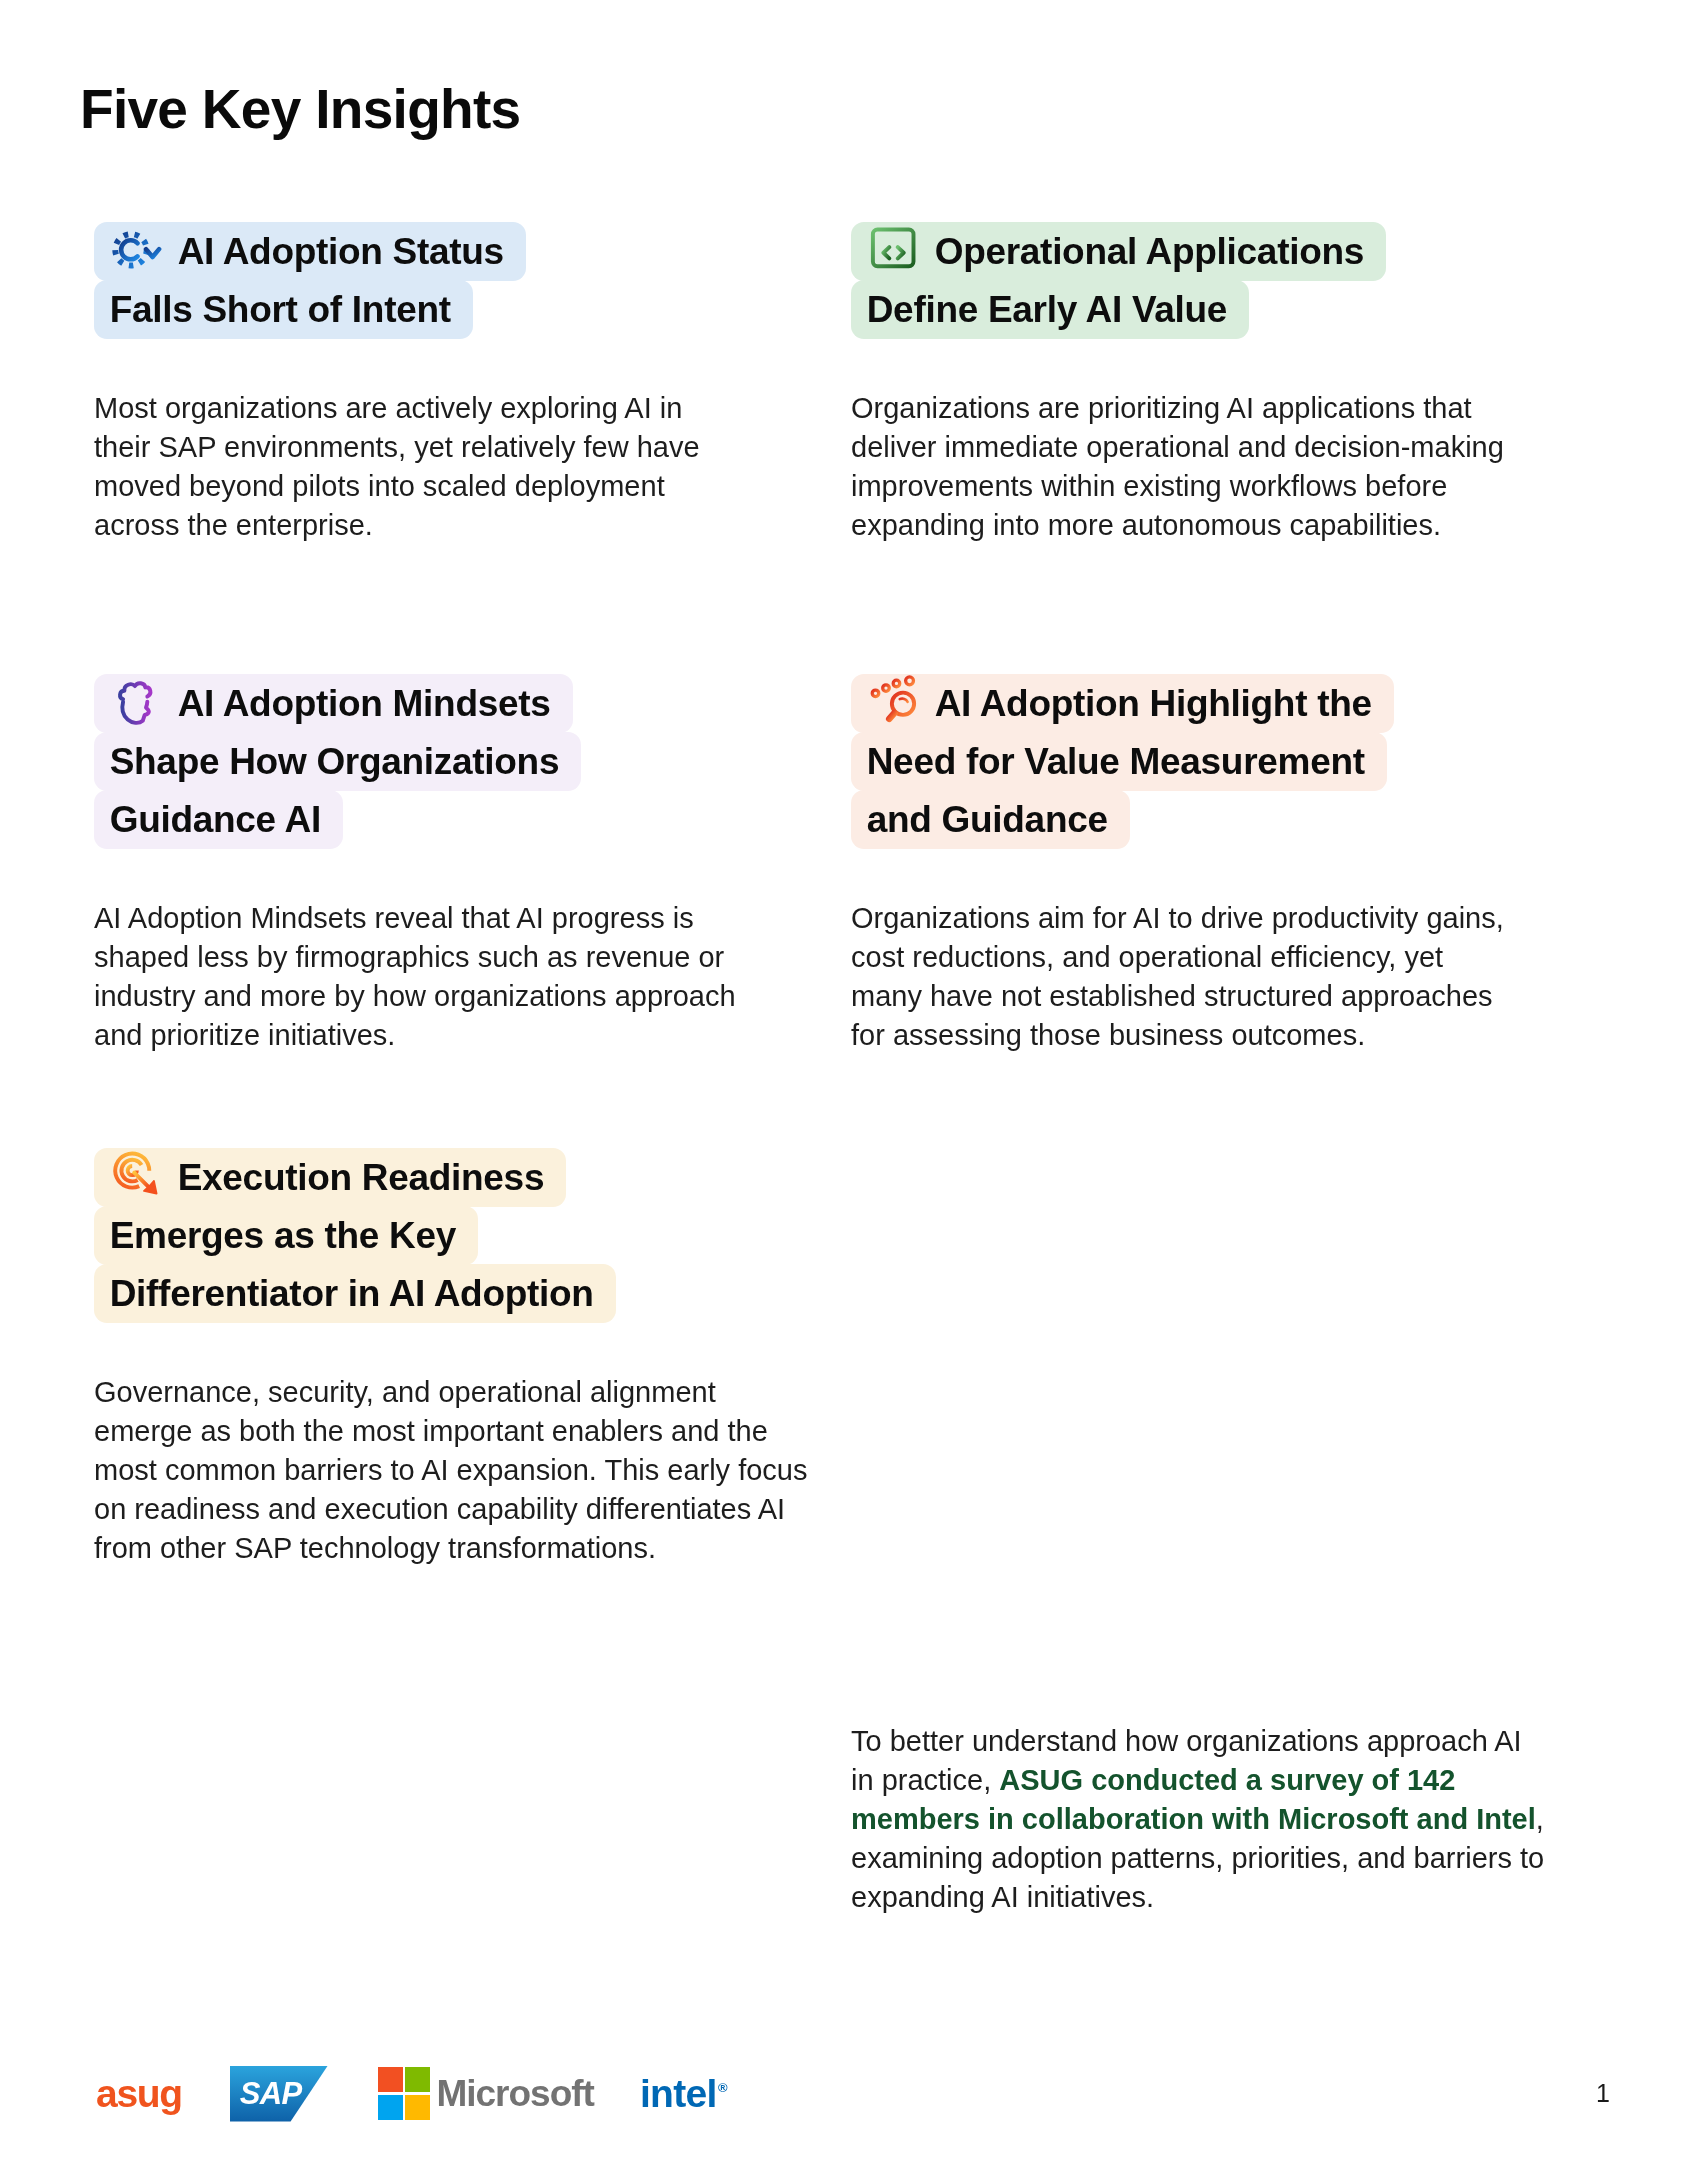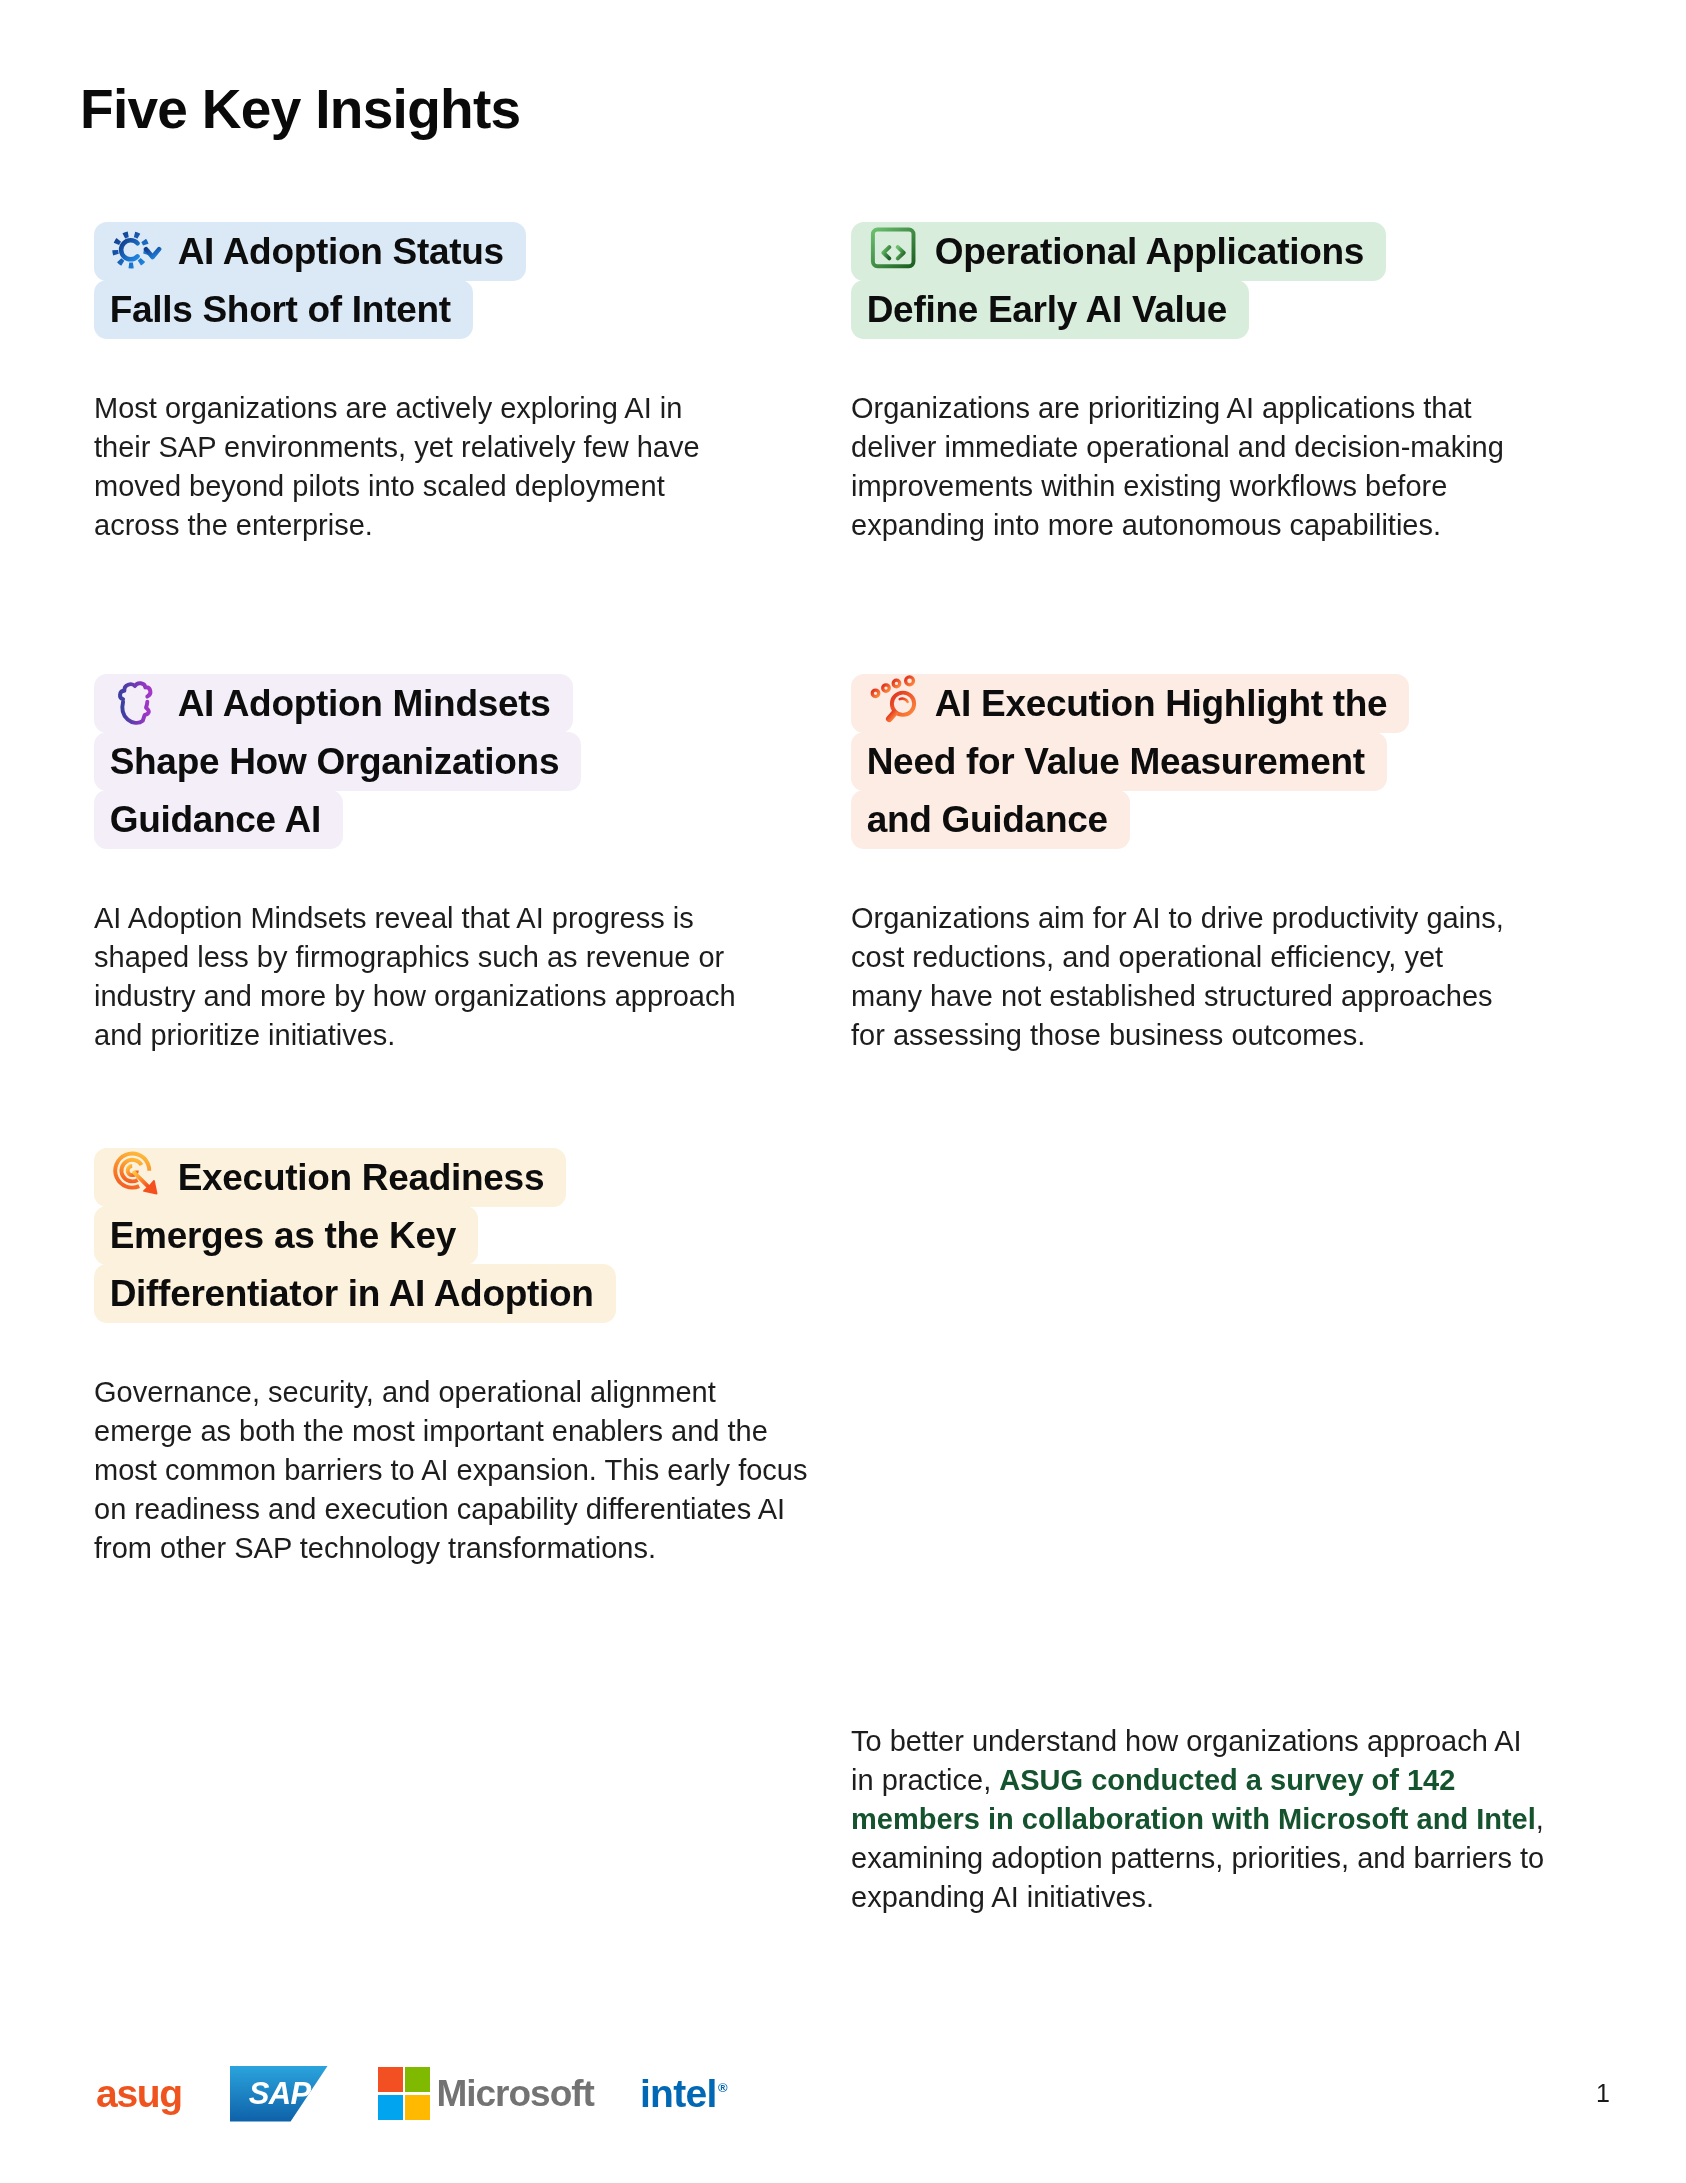--- a/index.html
+++ b/index.html
@@ -81,21 +81,21 @@
     color:#F0541E;
     letter-spacing:-1.3px;
   }
   .logo-sap{
     margin-left:48px;
     width:98px; height:56px;
     clip-path:polygon(0 0, 100% 0, 62% 100%, 0 100%);
     background:linear-gradient(180deg,#2BA4DD 0%,#0E61A8 100%);
     display:flex; align-items:center;
     box-sizing:border-box;
-    padding-left:19px;
+    padding-left:10px;
     color:#ffffff;
     font-size:31px;
     font-weight:800;
     font-style:italic;
     letter-spacing:-0.7px;
   }
   .logo-ms{ margin-left:50px; display:flex; align-items:center; gap:6px; }
   .ms-grid{
     display:grid;
     grid-template-columns:25px 25px;
@@ -188,21 +188,21 @@
         <line x1="13" y1="37" x2="13" y2="62" stroke="url(#gi4)" stroke-width="6" stroke-linecap="round"></line>
         <circle cx="29" cy="23" r="5" stroke="url(#gi4)" stroke-width="5" fill="none"></circle>
         <line x1="29" y1="29" x2="29" y2="56" stroke="url(#gi4)" stroke-width="6" stroke-linecap="round"></line>
         <circle cx="45" cy="16" r="5" stroke="url(#gi4)" stroke-width="5" fill="none"></circle>
         <line x1="45" y1="22" x2="45" y2="31" stroke="url(#gi4)" stroke-width="6" stroke-linecap="round"></line>
         <circle cx="65" cy="12" r="6" stroke="url(#gi4)" stroke-width="5" fill="none"></circle>
         <line x1="65" y1="18" x2="65" y2="32" stroke="url(#gi4)" stroke-width="6" stroke-linecap="round"></line>
         <circle cx="55" cy="47" r="17" stroke="url(#gi4)" stroke-width="6" fill="none"></circle>
         <path d="M50 40 a9 9 0 0 1 12 4" stroke="url(#gi4)" stroke-width="4" stroke-linecap="round" fill="none"></path>
         <line x1="42" y1="61" x2="34" y2="70" stroke="url(#gi4)" stroke-width="10" stroke-linecap="round"></line>
-      </svg><span>AI Execution Highlight the</span><br><span>Need for Value Measurement</span><br><span>and Guidance</span></span></h2>
+      </svg><span>AI Adoption Highlight the</span><br><span>Need for Value Measurement</span><br><span>and Guidance</span></span></h2>
     <p class="ins-body body-4">Organizations aim for AI to drive productivity gains, cost reductions, and operational efficiency, yet many have not established structured approaches for assessing those business outcomes.</p>
   </section>
 
   <section class="card card-5">
     <h2 class="ins-title"><span class="hl" style="background-color: rgb(251, 241, 220);"><svg class="ins-icon" width="55" height="55" viewBox="0 0 84 84" fill="none">
         <defs>
               <linearGradient id="gi5" x1="0" y1="0" x2="1" y2="1">
           <stop offset="0" stop-color="#FFC53D"></stop>
                 <stop offset="1" stop-color="#F4511E"></stop>
         </linearGradient>

